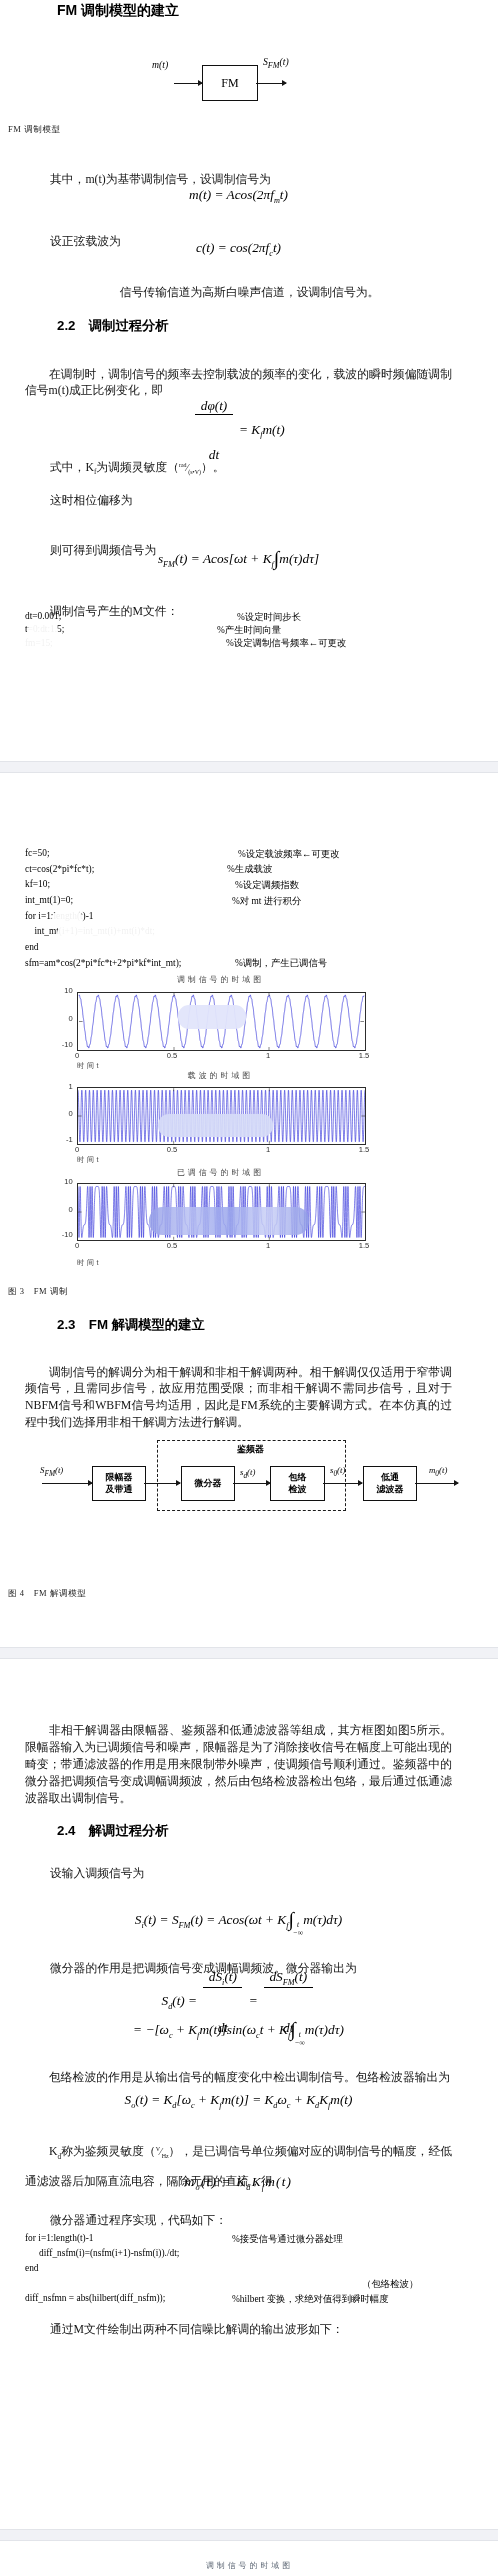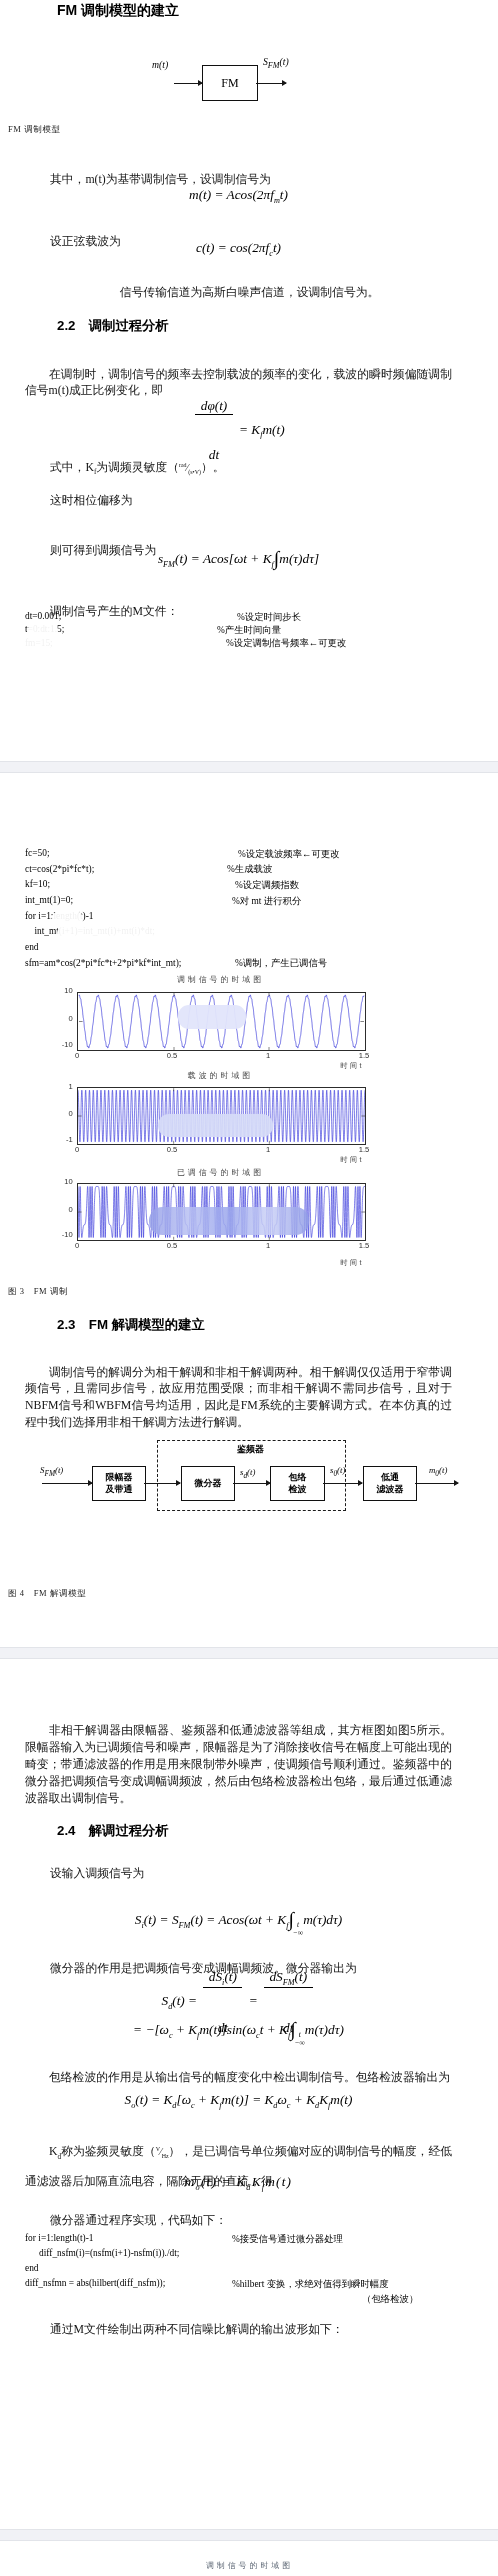--- a/index.html
+++ b/index.html
@@ -43,21 +43,21 @@
         border-left:5.4px solid #161616;border-top:3px solid transparent;border-bottom:3px solid transparent;}
   .dashedbox{position:absolute;border:1.2px dashed #1c1c1c;}
   .dlabel{position:absolute;font:italic 8.8px "Liberation Serif",serif;color:#000;white-space:nowrap;}
   .glabel{position:absolute;text-align:center;font:600 9px "Liberation Serif",serif;color:#000;}
   
   .chart{position:absolute;left:57px;width:350px;height:104px;}
   .c-title{position:absolute;left:20px;width:287px;text-align:center;
            font:7.9px "Liberation Sans","DejaVu Sans",sans-serif;letter-spacing:3px;color:#474747;}
   .c-ylab{position:absolute;left:0;width:15.7px;text-align:right;font:7.6px "Liberation Sans",sans-serif;color:#2e2e2e;}
   .c-xtick{position:absolute;transform:translateX(-50%);font:7.6px "Liberation Sans",sans-serif;color:#2e2e2e;}
-  .c-xlabel{position:absolute;left:20px;width:287px;text-align:right;
+  .c-xlabel{position:absolute;left:20px;width:287px;text-align:left;
             font:7.3px "Liberation Sans",sans-serif;letter-spacing:2.4px;color:#4d4d4d;}
   .c-plot{position:absolute;left:20px;border:1px solid #2c2c2c;background:#fff;}
   
   .blob{position:absolute;border-radius:11px;}
   .blob.white{background:rgba(255,255,255,.94);}
   .blob.lav1{background:rgba(226,229,251,.95);}
   .blob.lav2{background:rgba(214,219,247,.92);}
   .blob.mosaic{background:linear-gradient(90deg,#96a0e8,#b8c0f2,#9aa6ec,#ccd2f6,#8f9be6);opacity:.85;border-radius:13.3px;}
   .nextpage-title{position:absolute;left:0;width:499px;text-align:center;
            font:7.9px "Liberation Sans",sans-serif;letter-spacing:3px;color:#5b6573;}
@@ -228,22 +228,22 @@
   <p class="body ind" style="top:2057px">包络检波的作用是从输出信号的幅度变化中检出调制信号。包络检波器输出为</p>
   <div class="math" style="top:2092px" data-formula="page.formulas.f_so">S<sub>o</sub>(t) = K<sub>d</sub>[ω<sub>c</sub> + K<sub>f</sub>m(t)] = K<sub>d</sub>ω<sub>c</sub> + K<sub>d</sub>K<sub>f</sub>m(t)</div>
   <p class="body ind" style="top:2125px;line-height:25px" data-formula="page.paragraphs.p_kd">K<sub>d</sub>称为鉴频灵敏度（<span class="sfrac"><sup>V</sup>⁄<sub>Hz</sub></span>），是已调信号单位频偏对应的调制信号的幅度，经低通滤波器后加隔直流电容，隔除无用的直流，得</p>
   <div class="math" style="top:2174px;letter-spacing:1.2px" data-formula="page.formulas.f_mo">m<sub>o</sub>(t) = K<sub>d</sub>K<sub>f</sub>m(t)</div>
   <p class="line pad" style="top:2201px">微分器通过程序实现，代码如下：</p>
 
   <div class="codeblock" style="top:2232px;--rh:15px">
       <div class="crow"><span class="ccode">for i=1:length(t)-1</span><span class="ccmt" style="left: 207px;">%接受信号通过微分器处理</span></div>
       <div class="crow"><span class="ccode">      diff_nsfm(i)=(nsfm(i+1)-nsfm(i))./dt;</span></div>
       <div class="crow"><span class="ccode">end</span></div>
+      <div class="crow"><span class="ccode"></span><span class="ccmt" style="left: 337px;">（包络检波）</span></div>
       <div class="crow"><span class="ccode">diff_nsfmn = abs(hilbert(diff_nsfm));</span><span class="ccmt" style="left: 207px;">%hilbert 变换，求绝对值得到瞬时幅度</span></div>
-      <div class="crow"><span class="ccode"></span><span class="ccmt" style="left: 337px;">（包络检波）</span></div>
     </div>
 
   <p class="line pad" style="top:2310px">通过M文件绘制出两种不同信噪比解调的输出波形如下：</p>
 
   <div class="band" style="top:2529px"></div>
 
   <div class="nextpage-title" style="top:2560px">调制信号的时域图</div>
 
 </div>
 

